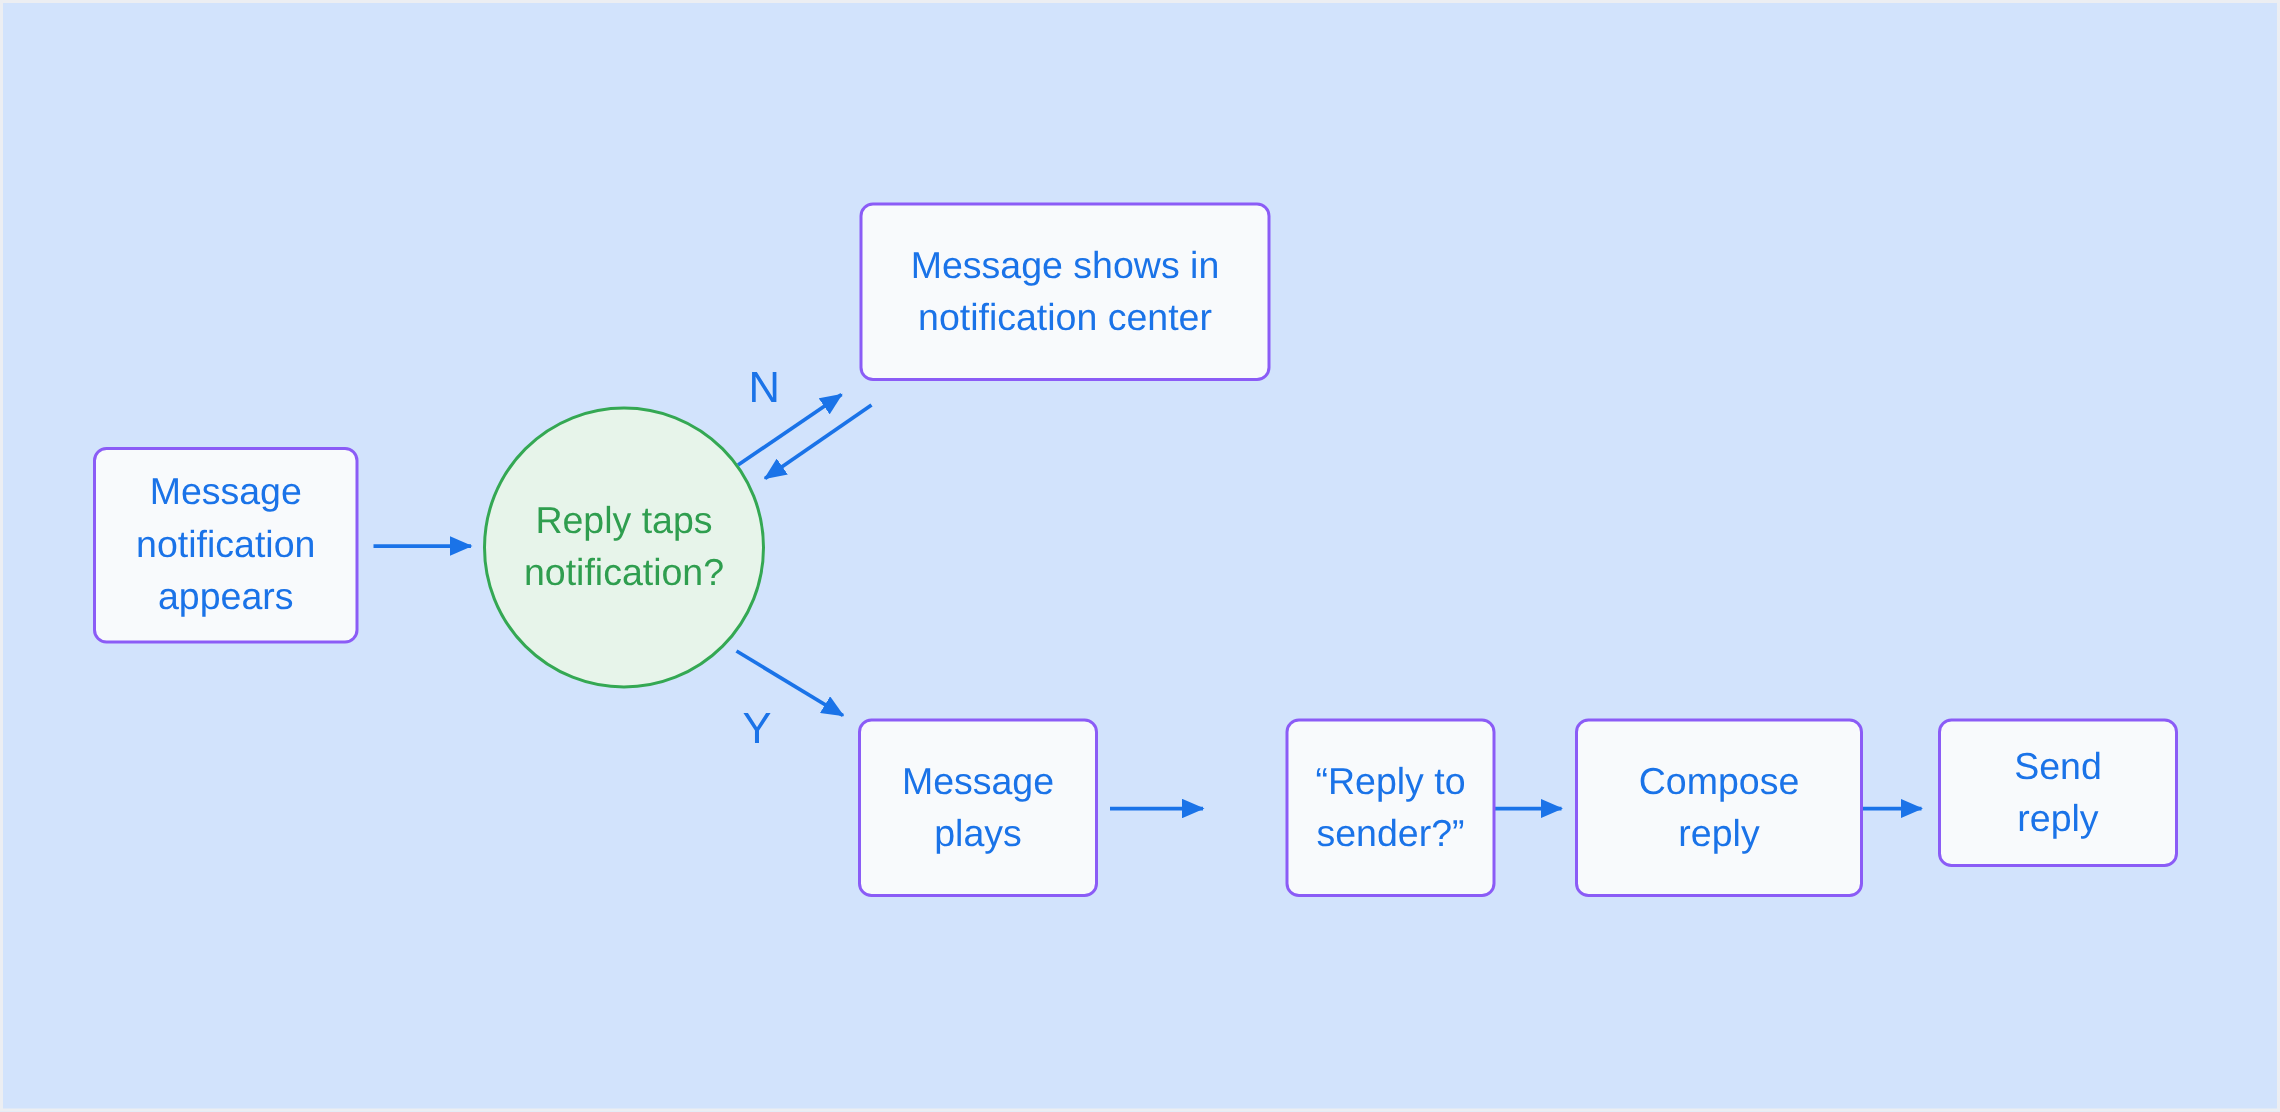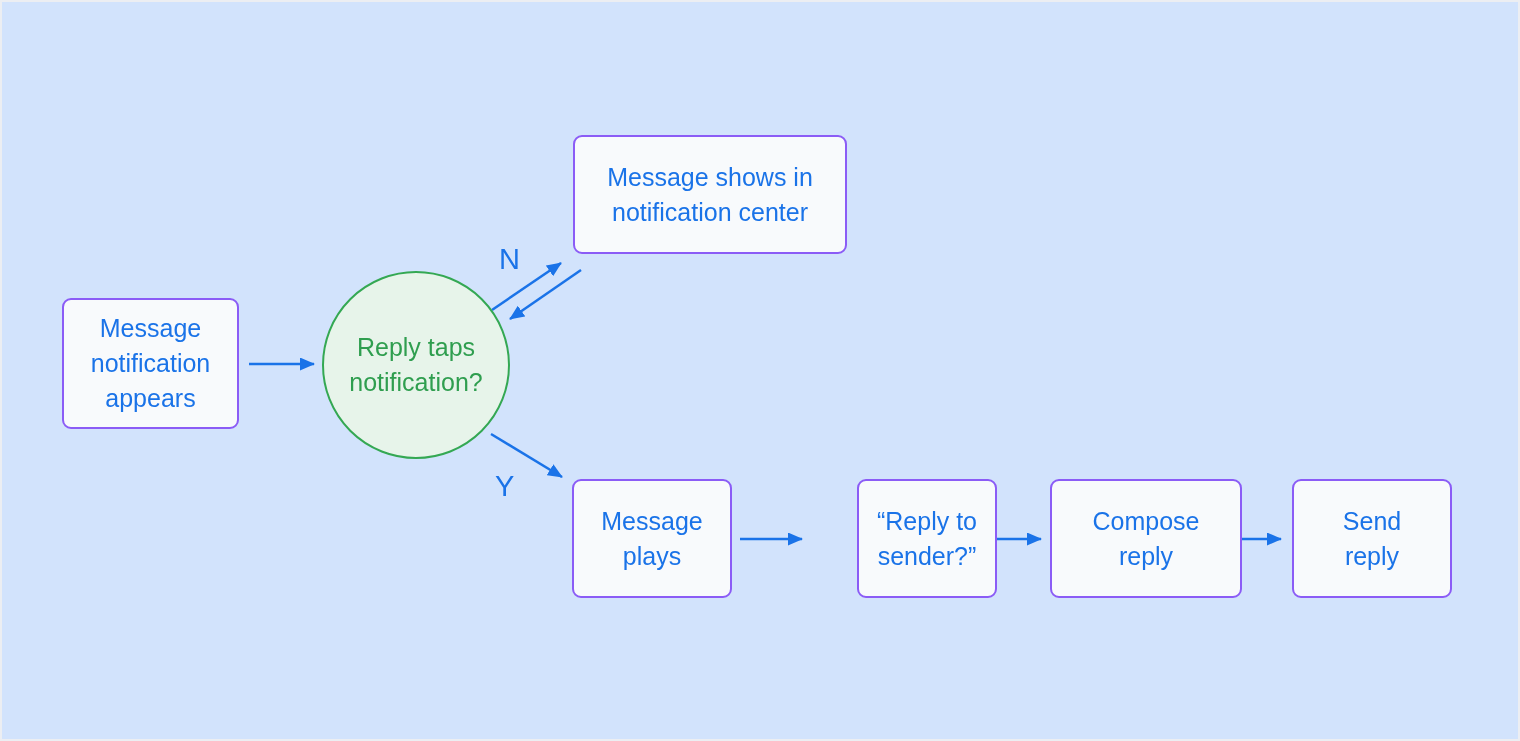--- a/index.html
+++ b/index.html
@@ -52,21 +52,21 @@
     line-height: 29px;
   }
 
   
   #node-start    { left: 60px;  top: 296px; width: 177px; height: 131px; }
   #node-notif    { left: 571px; top: 133px; width: 274px; height: 119px; }
   #node-decision { left: 320px; top: 269px; width: 188px; height: 188px; }
   #node-plays    { left: 570px; top: 477px; width: 160px; height: 119px; }
   #node-reply    { left: 811px; top: 477px; width: 140px; height: 119px; margin-left: 44px; }
   #node-compose  { left: 1048px;top: 477px; width: 192px; height: 119px; }
-  #node-send     { left: 1290px;top: 477px; width: 160px; height: 119px; }
+  #node-send     { left: 1290px;top: 477px; width: 160px; height: 99px; }
 
   #label-n { left: 497px; top: 243px; }
   #label-y { left: 493px; top: 470px; }
 </style>
 </head>
 <body>
 
 <div class="stage">
 
   <svg class="edges" viewBox="0 0 1520 741" xmlns="http://www.w3.org/2000/svg">

